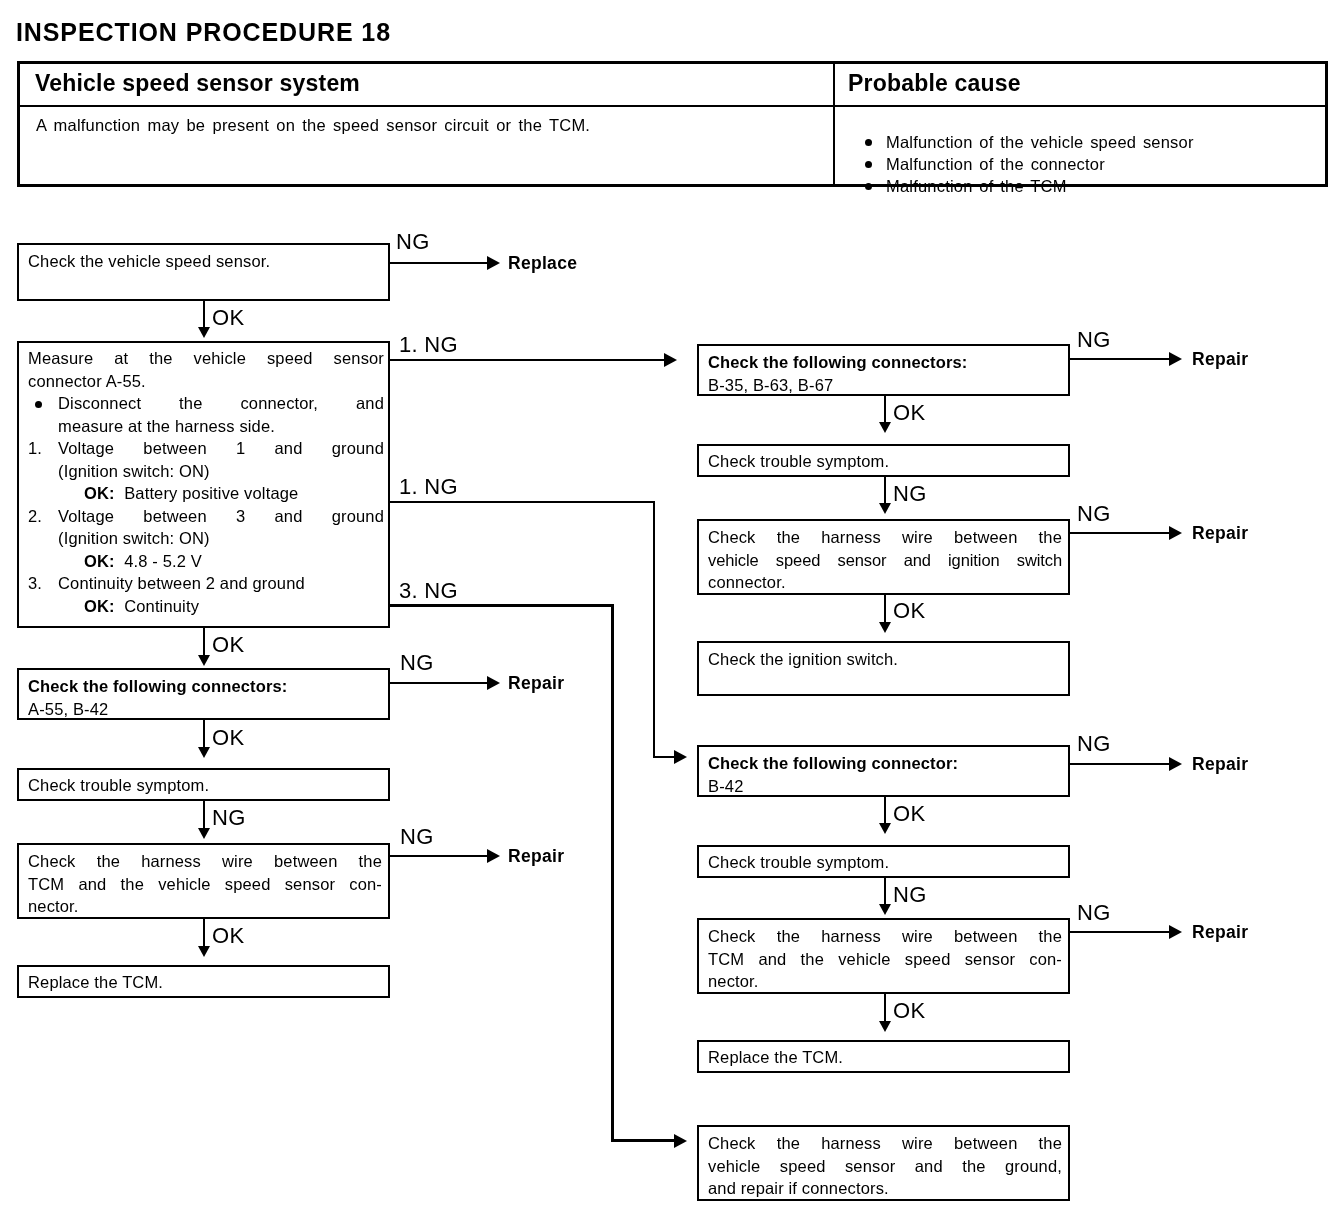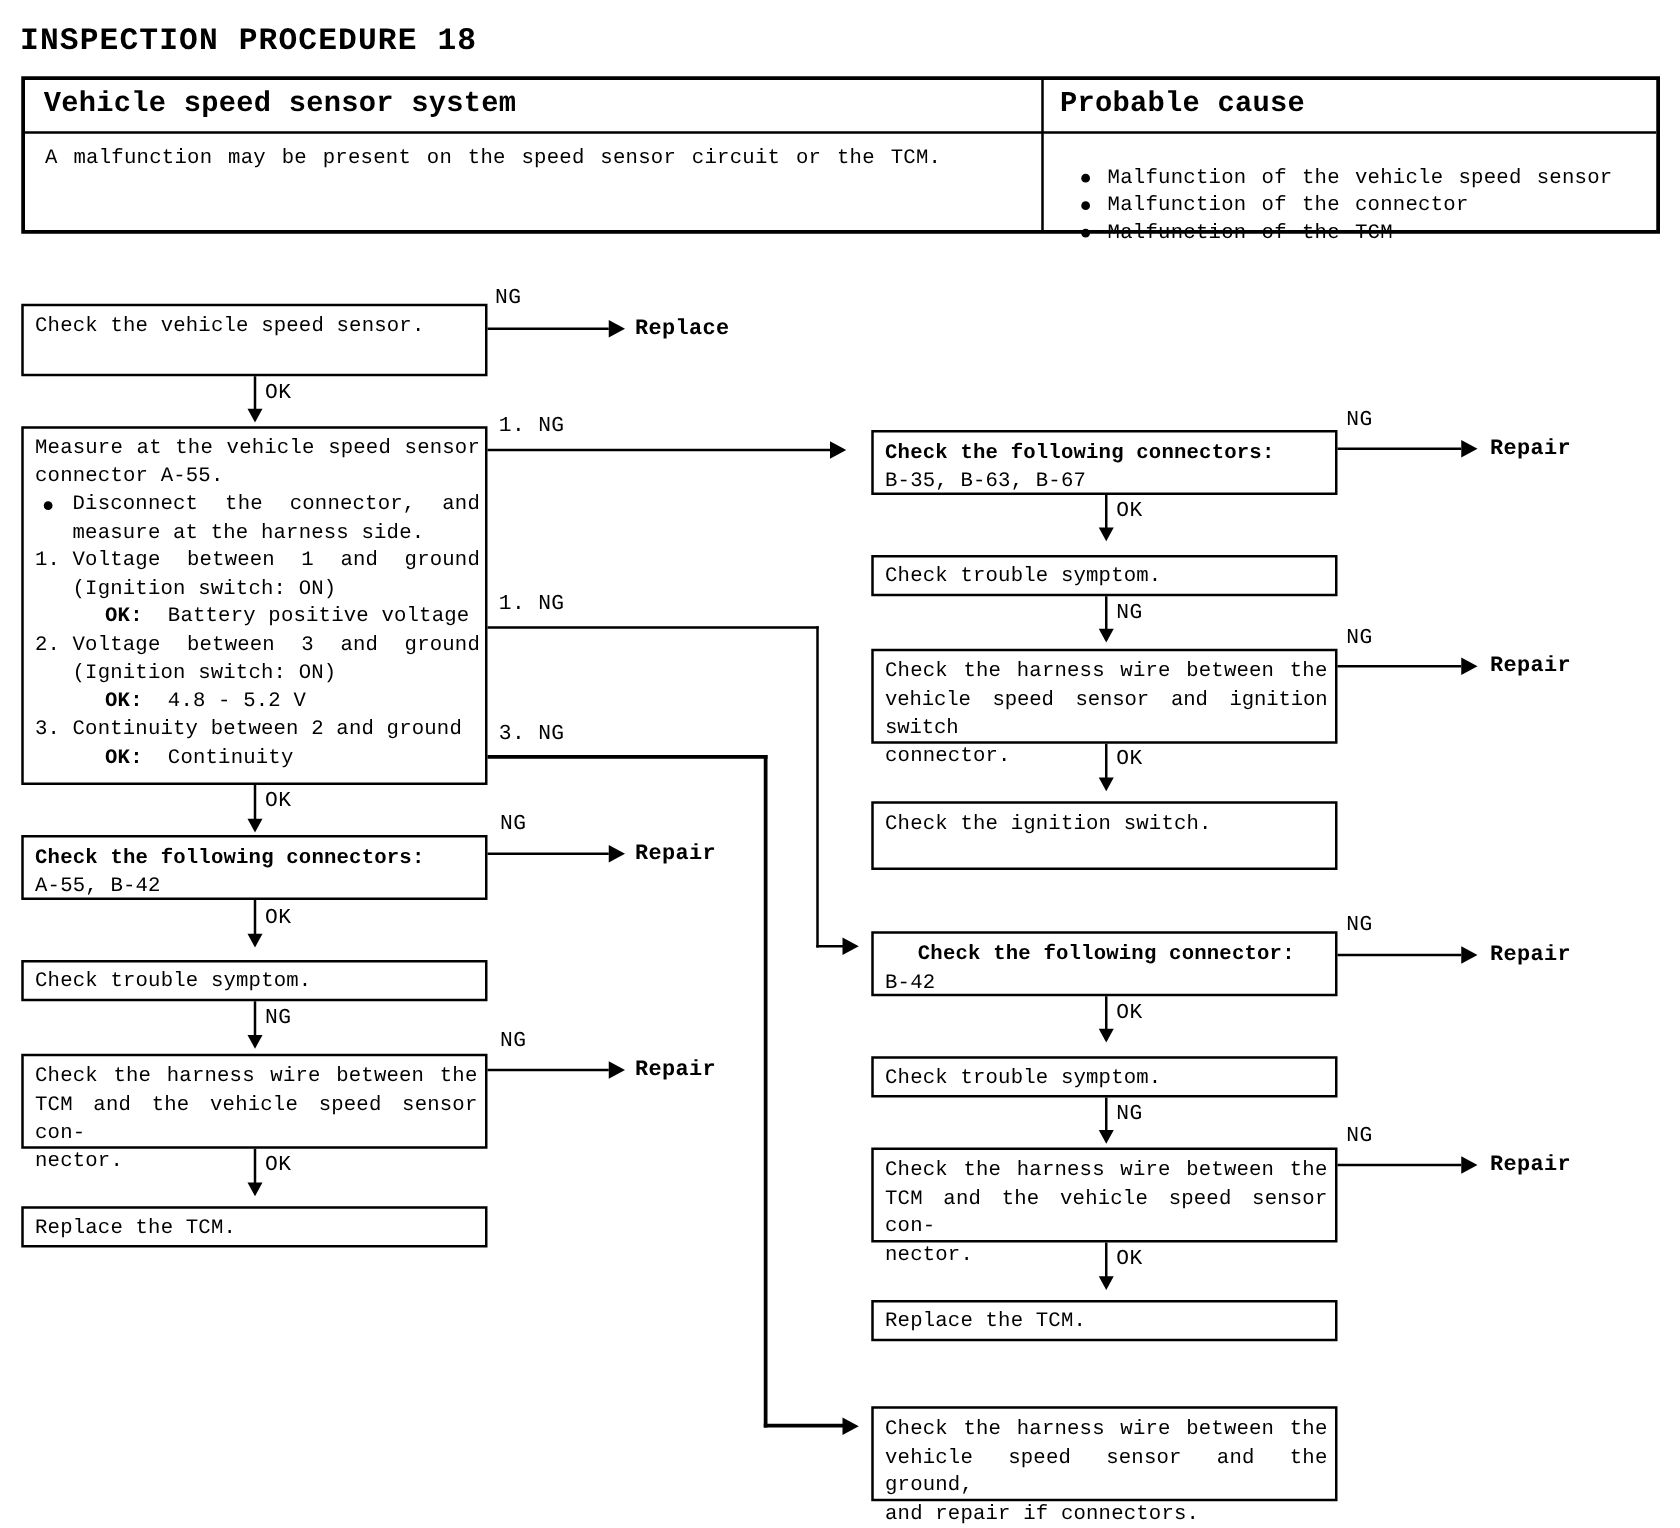--- a/index.html
+++ b/index.html
@@ -13,21 +13,20 @@
     position: relative;
     font-family: "Liberation Sans", sans-serif;
     color: #000000;
     overflow: hidden;
   }
   .page {
     position: absolute;
     left: 0; top: 0;
     width: 1208px;
     height: 1222px;
-    font-family: Liberation Mono, monospace;
   }
 
   
   .proc-title {
     position: absolute;
     left: 16px;
     top: 18px;
     font-size: 25px;
     font-weight: bold;
     letter-spacing: 0.9px;
@@ -171,21 +170,21 @@
     position: absolute;
     width: 0; height: 0;
     border-top: 7px solid transparent;
     border-bottom: 7px solid transparent;
     border-left: 13px solid #000;
   }
 
   
   .elabel {
     position: absolute;
-    font-size: 17px;
+    font-size: 22px;
     letter-spacing: 0.3px;
     white-space: nowrap;
   }
   .term {
     position: absolute;
     font-size: 17.5px;
     font-weight: bold;
     letter-spacing: 0.3px;
     white-space: nowrap;
   }
@@ -364,21 +363,21 @@
   <div class="vline" style="left:884px; top:595px; height:33px;"></div>
   <div class="arr-down" style="left:879px; top:622px;"></div>
   <div class="elabel" style="left:893px; top:598px;">OK</div>
 
   <div class="fbox" style="left:697px; top:641px; width:373px; height:55px;">
     <div class="txt" style="top:5px;">Check the ignition switch.</div>
   </div>
 
   <div class="fbox" style="left:697px; top:745px; width:373px; height:52px;">
     <div class="txt">
-      <div style="font-weight:bold;text-align:center;">Check the following connector:</div>
+      <div style="font-weight:bold;">Check the following connector:</div>
       <div>B-42</div>
     </div>
   </div>
   <div class="hline" style="left:1070px; top:763px; width:99px;"></div>
   <div class="arr-right" style="left:1169px; top:757px;"></div>
   <div class="elabel" style="left:1077px; top:731px;">NG</div>
   <div class="term" style="left:1192px; top:754px;">Repair</div>
 
   <div class="vline" style="left:884px; top:797px; height:32px;"></div>
   <div class="arr-down" style="left:879px; top:823px;"></div>

